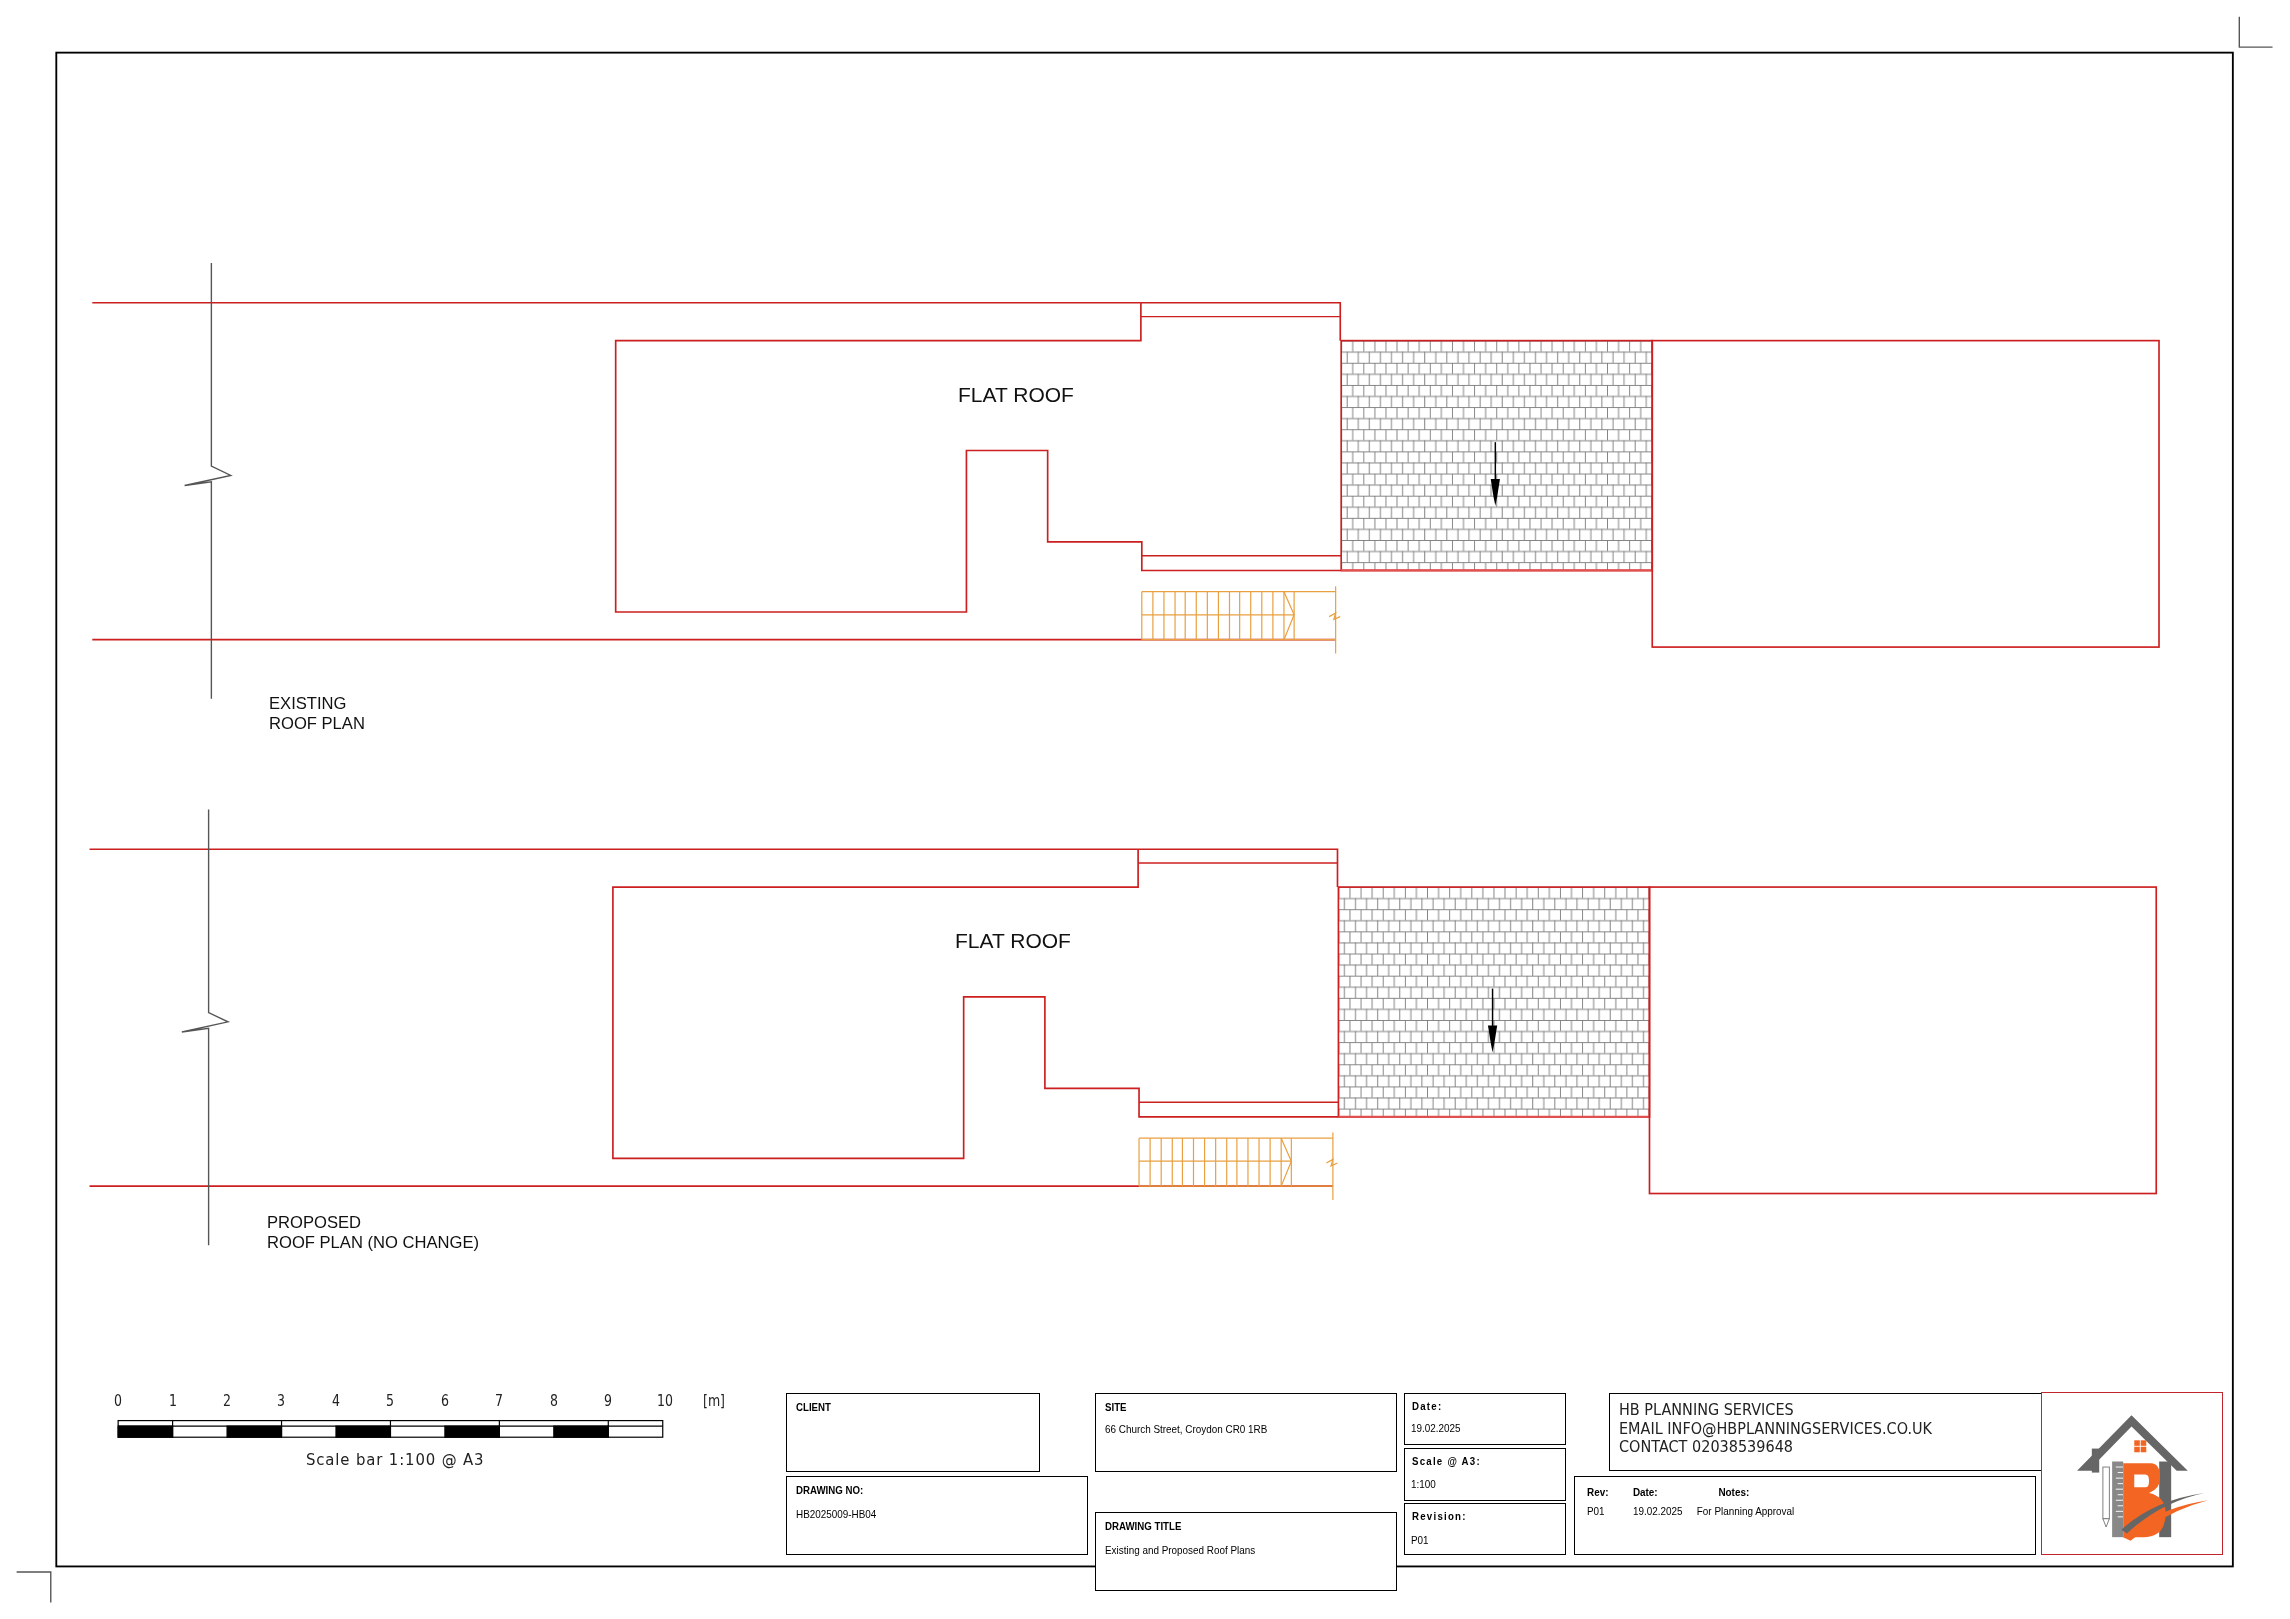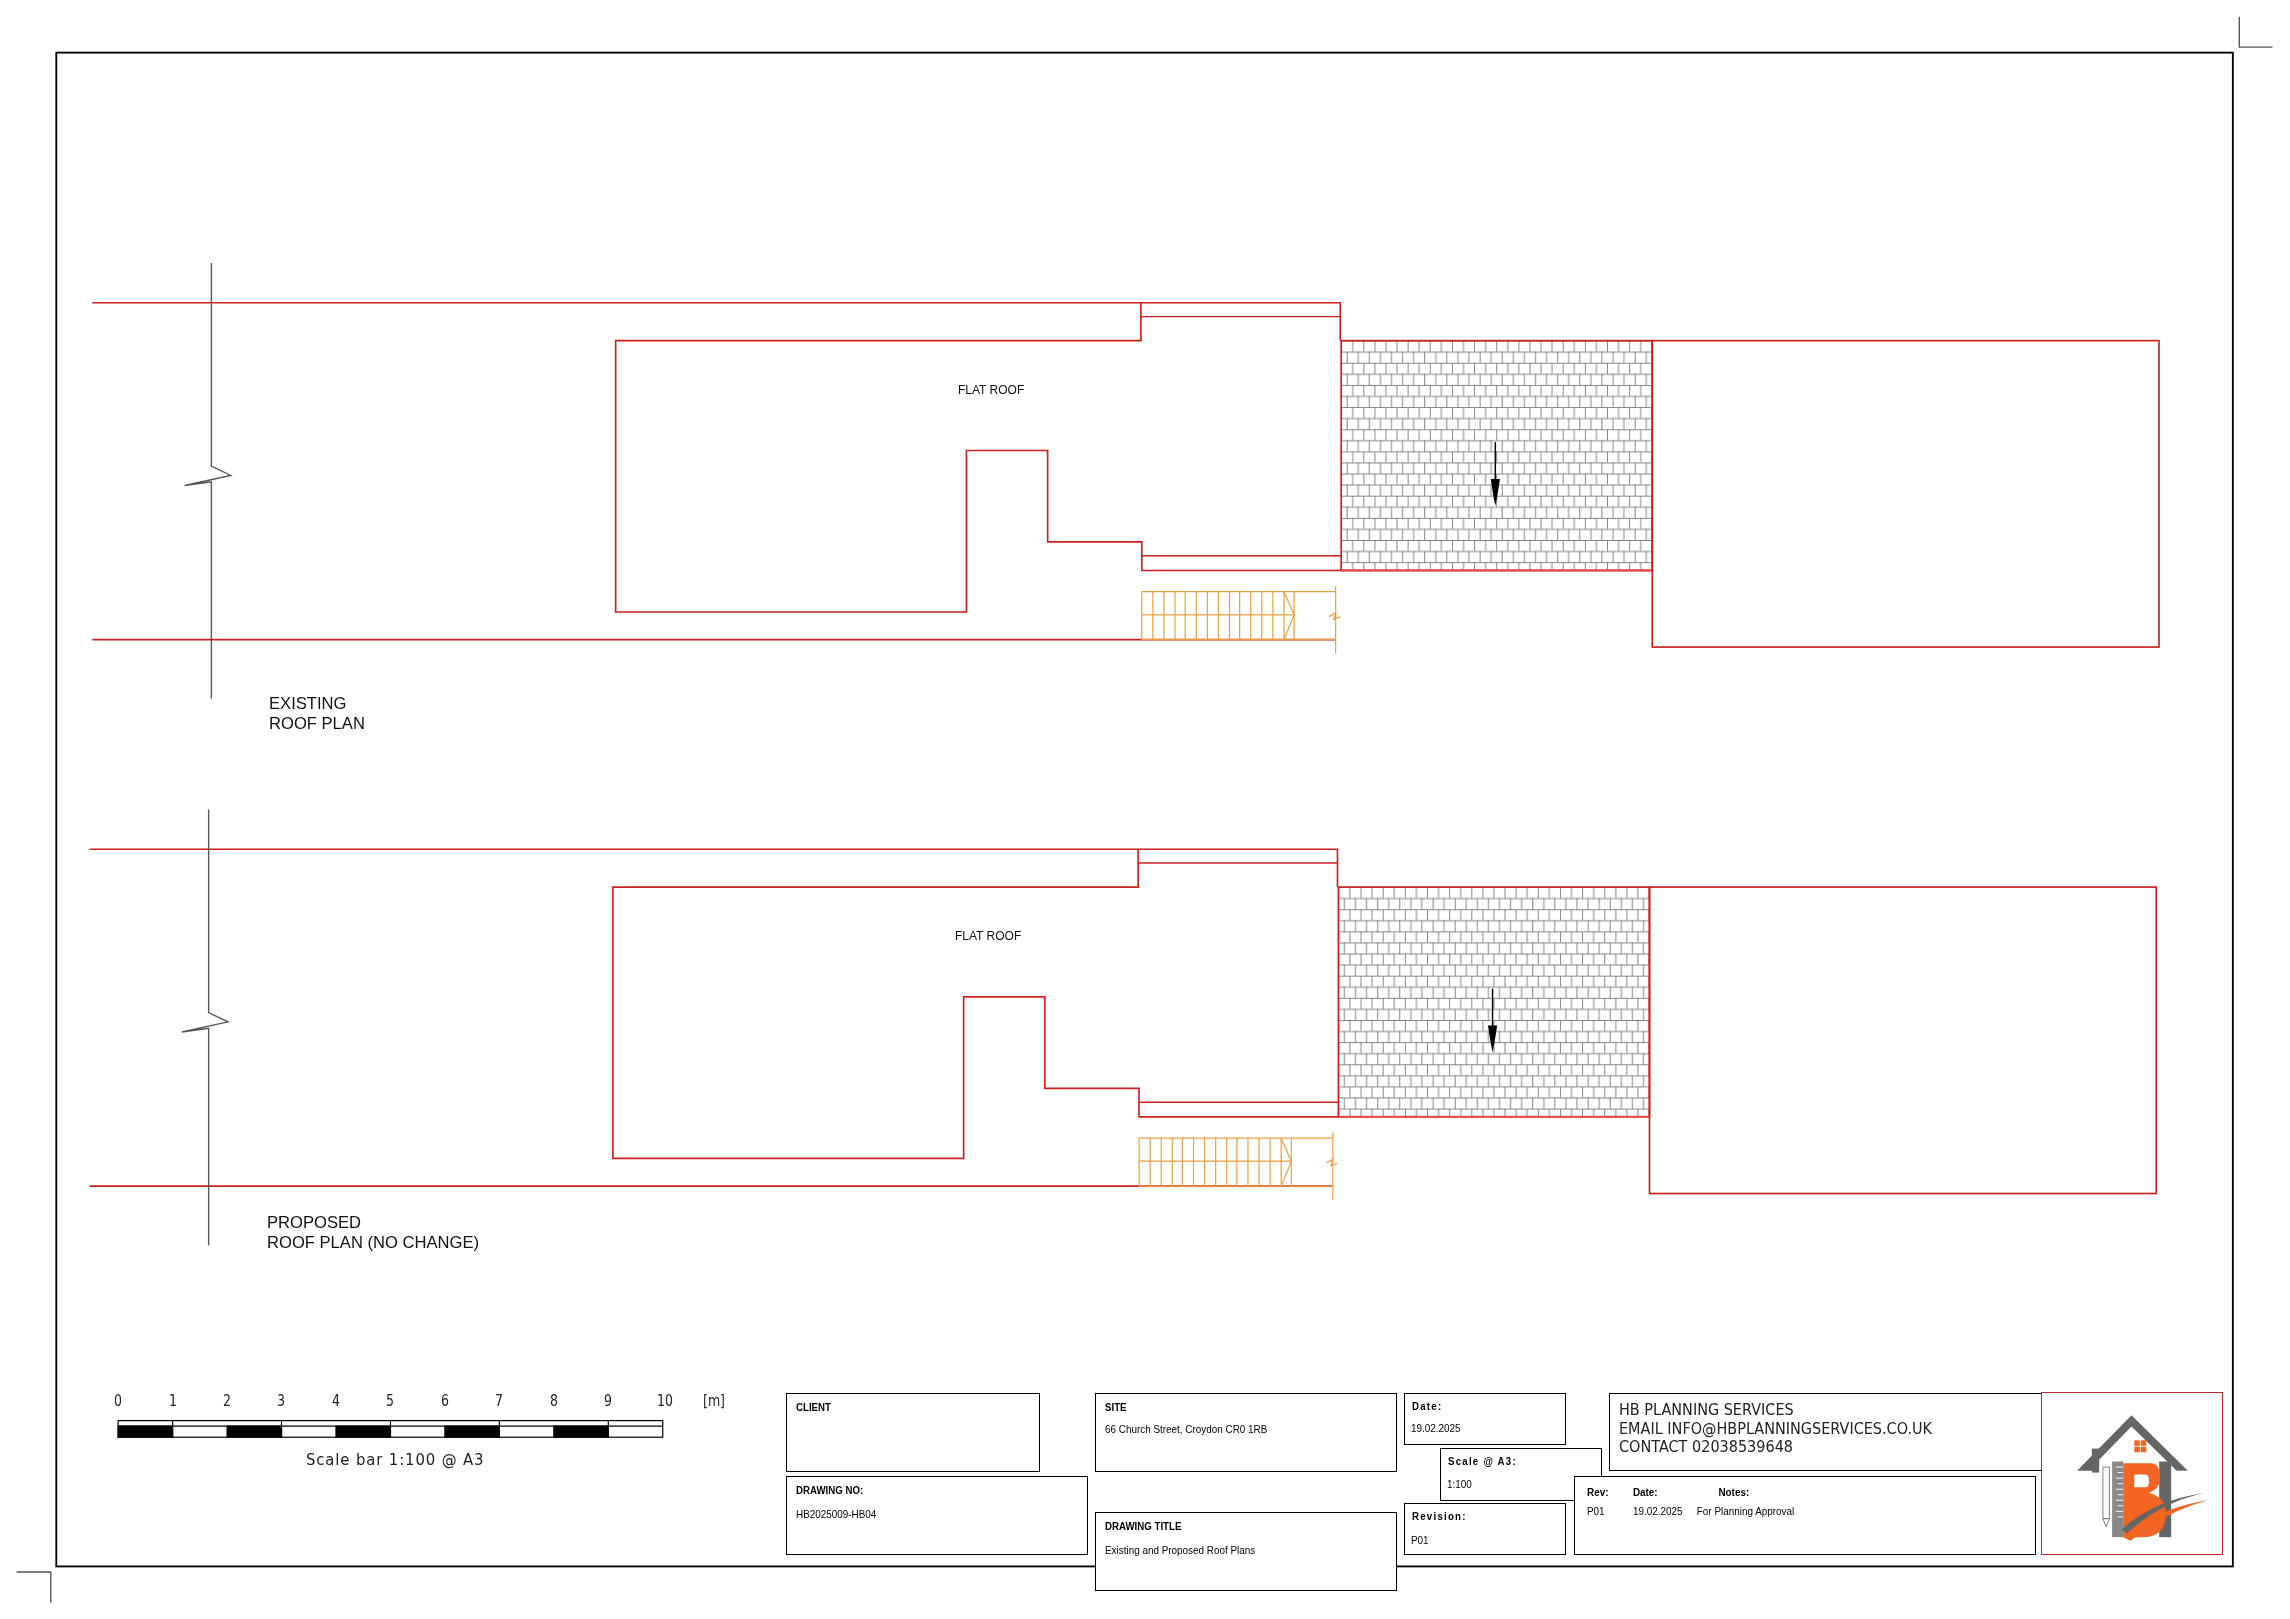--- a/index.html
+++ b/index.html
@@ -1,21 +1,21 @@
 <!DOCTYPE html>
 <html style="font-size:14.8px"><head>
 <meta charset="utf-8">
 <style>
   html, body { margin: 0; padding: 0; background: #ffffff; }
   body { width: 2291px; height: 1620px; position: relative; overflow: hidden;
          font-family: "Liberation Sans", sans-serif; color: #000; }
   #sheet { position: absolute; left: 0; top: 0; width: 2291px; height: 1620px; }
   .abs { position: absolute; }
   .lbl { position: absolute; font-family: "Liberation Sans", sans-serif; font-size: 16.6px; line-height: 20px; color: #111; white-space: nowrap; }
-  .roof-label { position: absolute; font-size: 12px; color: #111; white-space: nowrap; }
+  .roof-label { position: absolute; font-size: 21px; color: #111; white-space: nowrap; }
   .tb-box { position: absolute; border: 1.4px solid #000; box-sizing: border-box; background: #fff; }
   .tb-head { position: absolute; left: 9.2px; top: 7.4px; font-size: 11px; font-weight: bold; font-family: "Liberation Sans Narrow", "Liberation Sans", sans-serif; transform: scaleX(0.88); transform-origin: left top; white-space: nowrap; }
   .tb-val { position: absolute; left: 9.2px; font-size: 11px; white-space: nowrap; font-family: "Liberation Sans", sans-serif; transform: scaleX(0.9); transform-origin: left top; }
   .tb-head.spaced { letter-spacing: 1.4px; }
   .company { position: absolute; left: 9.2px; top: 7.4px; font-size: 15.7px; line-height: 18.5px; white-space: nowrap; font-family: "DejaVu Sans", sans-serif; transform: scaleX(0.92); transform-origin: left top; color: #222; }
   .rev-row { position: absolute; font-size: 11px; white-space: nowrap; transform: scaleX(0.9); transform-origin: left top; }
   .scale-num { position: absolute; font-size: 15.7px; font-family: "DejaVu Sans", sans-serif; transform: translateX(-50%) scaleX(0.8); color: #222; top: 1391px; }
   .scale-caption { position: absolute; font-size: 15.7px; font-family: "DejaVu Sans", sans-serif; color: #222; letter-spacing: 0.9px; left: 306px; top: 1450px; transform: scaleX(0.95); transform-origin: left top; }
 </style>
 </head>
@@ -137,21 +137,21 @@
   </div>
   <div class="tb-box" style="left:1095px;top:1476px;width:302px;height:79px;margin-top:36px;">
     <div class="tb-head">DRAWING TITLE</div>
     <div class="tb-val" style="top:31px">Existing and Proposed Roof Plans</div>
   </div>
 
   <div class="tb-box" style="left:1404px;top:1393px;width:162px;height:52px;">
     <div class="tb-head spaced" style="left:7.4px;top:5.5px">Date:</div>
     <div class="tb-val" style="left:5.5px;top:28px">19.02.2025</div>
   </div>
-  <div class="tb-box" style="left:1440px;top:1448px;width:162px;height:53px;">
+  <div class="tb-box" style="left:1404px;top:1448px;width:162px;height:53px;">
     <div class="tb-head spaced" style="left:7.4px;top:5.5px">Scale @ A3:</div>
     <div class="tb-val" style="left:5.5px;top:29px">1:100</div>
   </div>
   <div class="tb-box" style="left:1404px;top:1503px;width:162px;height:52px;">
     <div class="tb-head spaced" style="left:7.4px;top:5.5px">Revision:</div>
     <div class="tb-val" style="left:5.5px;top:30px">P01</div>
   </div>
 
   <div class="tb-box" style="left:1574px;top:1393px;width:462px;height:78px;border-width:1.8px;margin-left:35px;">
     <div class="company">

